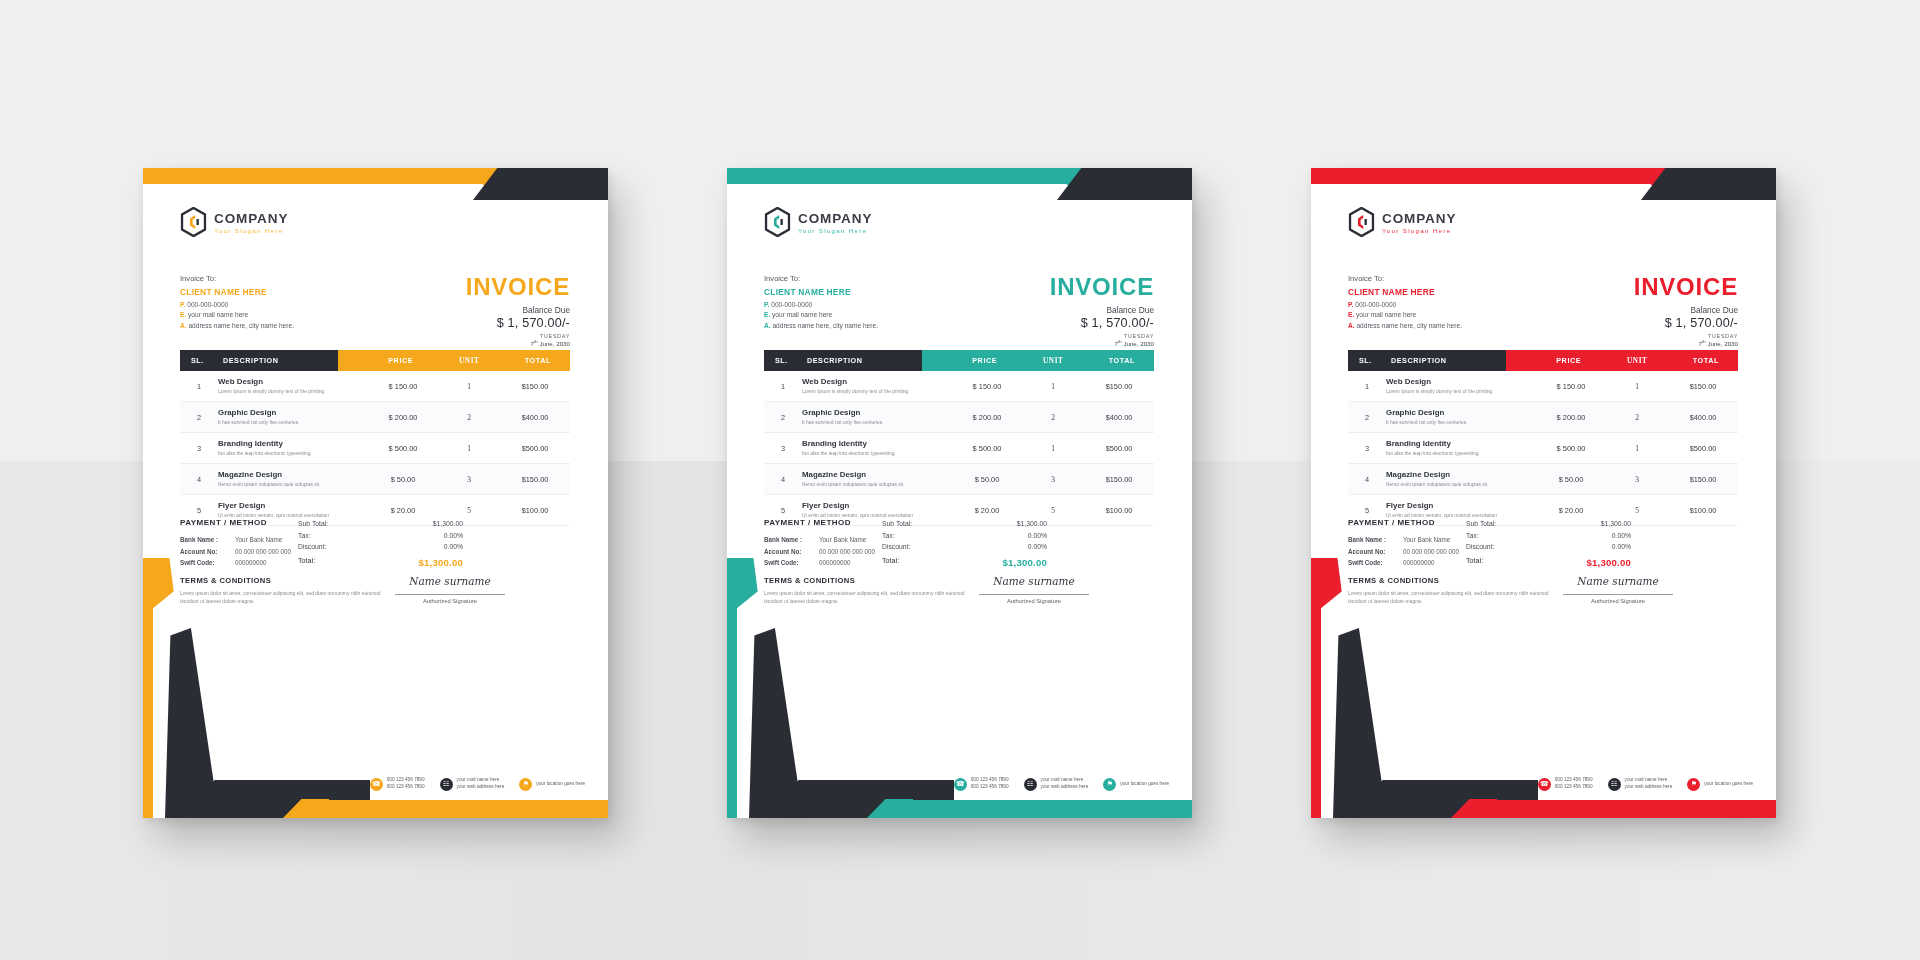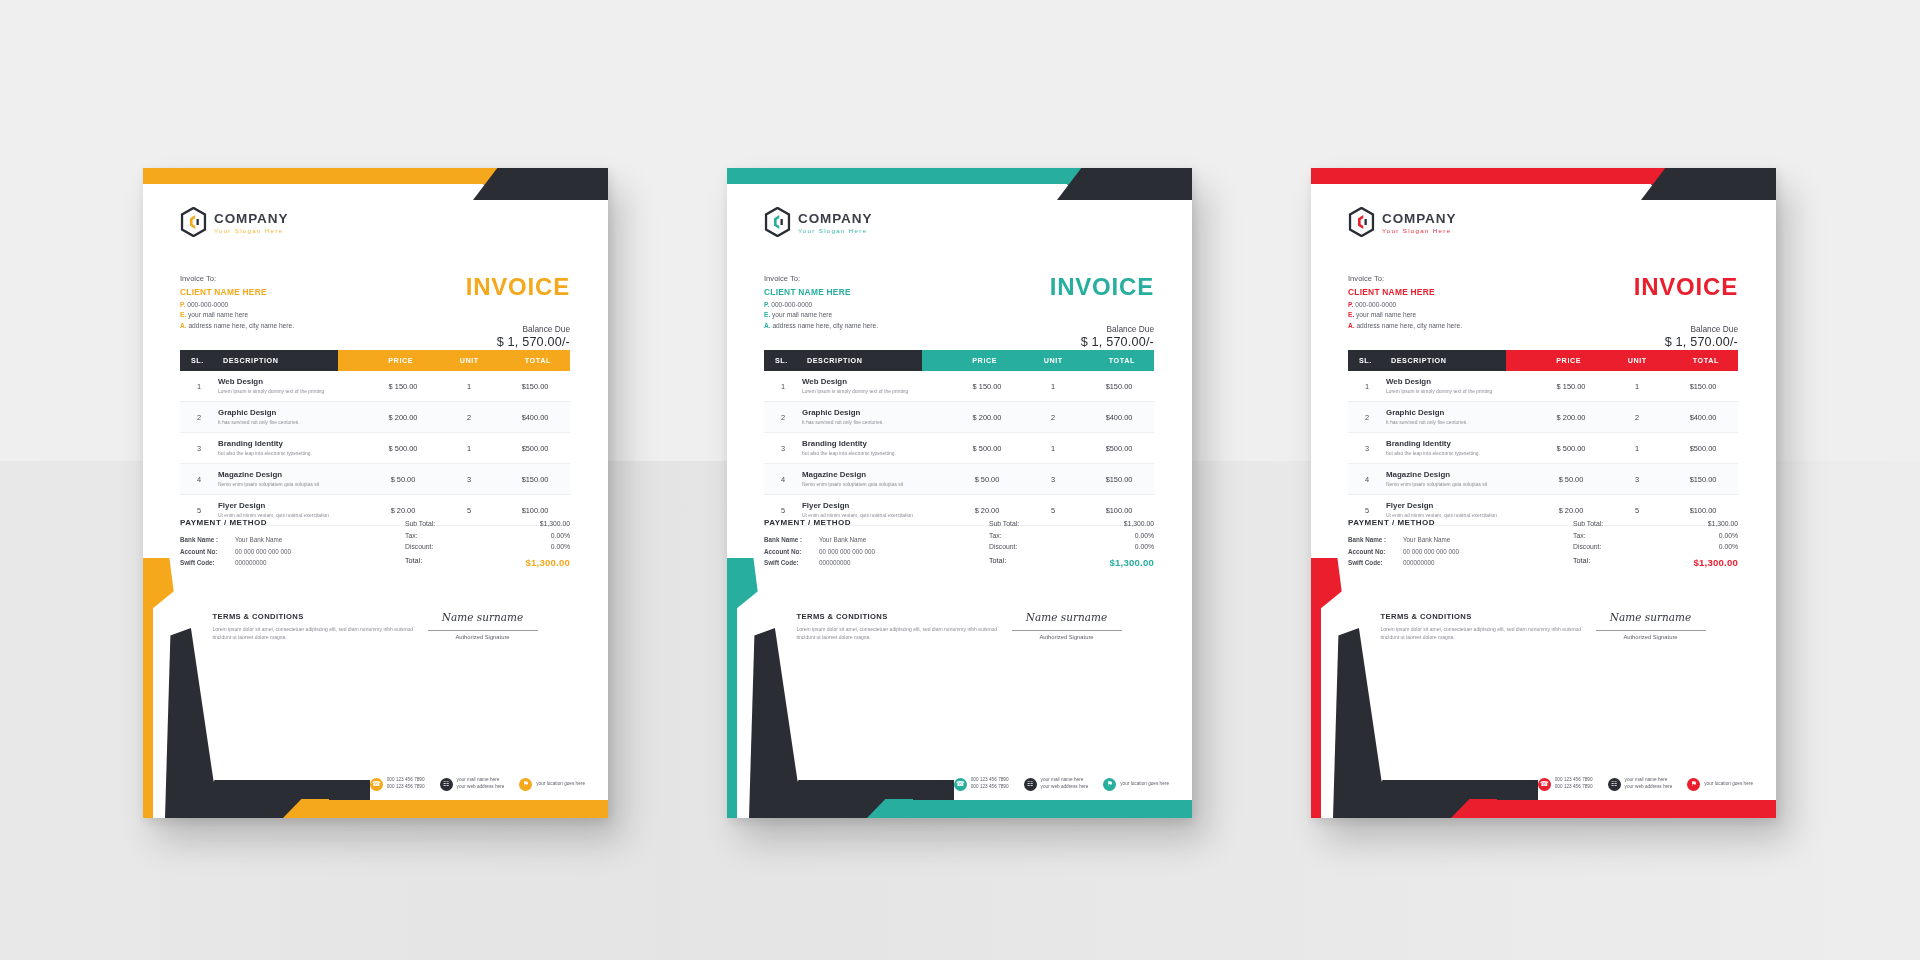--- a/index.html
+++ b/index.html
@@ -103,21 +103,21 @@
     font-size: 8.4px; font-weight: 700; letter-spacing: 0.25px; margin-bottom: 3px;
   }
   .bill-to .line {
     font-size: 6.6px; color: #5a5c66; line-height: 1.62;
   }
   .bill-to .line .pfx { font-weight: 700; }
 
   .inv-right { text-align: right; padding-top: 1px; }
   .inv-title {
     font-size: 24px; font-weight: 700; letter-spacing: 0.8px; line-height: 1;
-    margin-bottom: 24px;
+    margin-bottom: 5px;
   }
   .bal-label { font-size: 8.3px; color: #44464f; line-height: 1.5; }
   .bal-amount { font-size: 12.6px; color: #2b2d35; font-weight: 400; letter-spacing: 0.2px; }
   .inv-day { font-size: 5.6px; color: #6a6c75; letter-spacing: 0.6px; margin-top: 3px; }
   .inv-date { font-size: 6.2px; color: #44464f; }
   .inv-date sup { font-size: 4.4px; }
 
   
   .tbl { position: absolute; left: 37px; top: 182px; width: 390px; }
   .thead {
@@ -129,21 +129,21 @@
     background: #2b2d35;
     clip-path: polygon(0 0, 100% 0, 83% 100%, 0 100%);
   }
   .thead-accent {
     position: absolute; left: 158px; top: 0; right: 0; height: 21px;
   }
   .th { position: relative; z-index: 2; text-align: center; }
   .c-sl   { width: 38px; }
   .c-desc { width: 150px; text-align: left; }
   .c-price{ width: 70px; }
-  .c-unit { width: 62px; }
+  .c-unit { width: 62px; font-family: Liberation Serif, serif; }
   .c-total{ width: 70px; }
 
   .trow {
     display: flex; align-items: center; height: 31px;
     border-bottom: 1px solid #eceef1;
   }
   .trow:nth-child(odd) { background: #fafbfc; }
   .trow .c-sl { font-size: 7.4px; color: #4b4d56; text-align: center; }
   .td-desc .name {
     font-size: 7.9px; font-weight: 700; color: #33353e; line-height: 1.25;
@@ -151,43 +151,43 @@
   .td-desc .sub {
     font-size: 4.9px; color: #8b8d96; line-height: 1.3; margin-top: 1.5px;
   }
   .trow .c-price, .trow .c-unit, .trow .c-total {
     font-size: 7.4px; color: #3c3e47; text-align: center;
   }
 
   
   .pay-wrap {
     position: absolute; left: 37px; top: 350px; width: 390px;
-    display: flex; justify-content: space-between;
+    display: flex; justify-content: flex-start;
   }
   .pay-title {
     font-size: 8px; font-weight: 700; color: #2b2d35; letter-spacing: 0.5px;
     margin-bottom: 7px;
   }
   .pay-line { display: flex; font-size: 6.3px; color: #4d4f58; line-height: 1.85; }
   .pay-line .k { width: 55px; font-weight: 700; }
   .pay-line .v { color: #5f6169; }
 
   .tot { width: 172px; }
   .tot-line {
     display: flex; justify-content: space-between; font-size: 6.8px;
     color: #4d4f58; line-height: 1.72; margin-left: 7px;
   }
   .tot-line.grand { margin-top: 2px; }
   .tot-line.grand .k { font-size: 7.2px; color: #33353e; }
   .tot-line.grand .v { font-size: 9.6px; font-weight: 700; letter-spacing: 0.2px; }
 
   
   .terms-wrap {
-    position: absolute; left: 37px; top: 444px; width: 390px;
-    display: flex; justify-content: center; align-items: flex-start;
+    position: absolute; left: 37px; top: 408px; width: 390px;
+    display: flex; justify-content: flex-start; align-items: flex-start;
   }
   .terms { width: 215px; }
   .terms-title {
     font-size: 7.6px; font-weight: 700; color: #2b2d35; letter-spacing: 0.4px;
     margin-bottom: 5px;
   }
   .terms-body { font-size: 5px; color: #8b8d96; line-height: 1.55; }
   .sign { width: 110px; text-align: center; }
   .sign-name {
     font-family: "DejaVu Serif", serif; font-style: italic;

